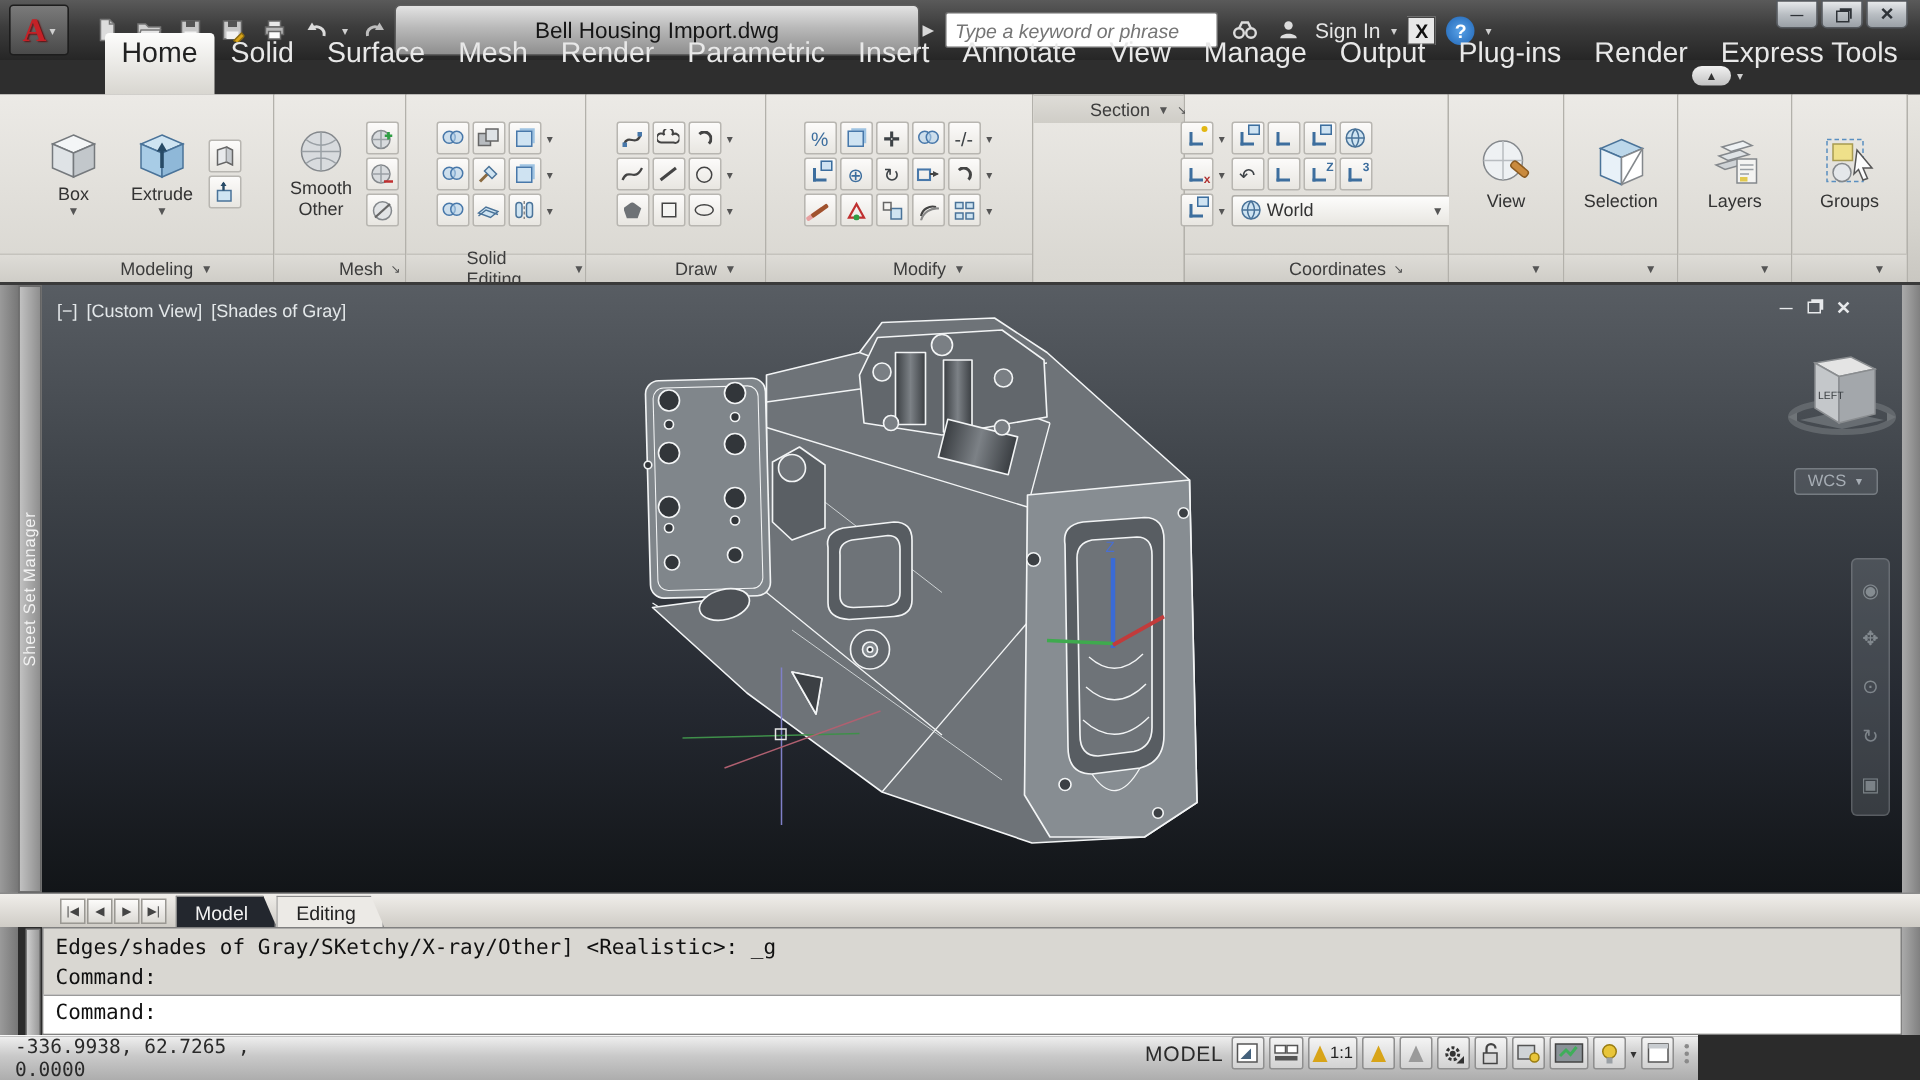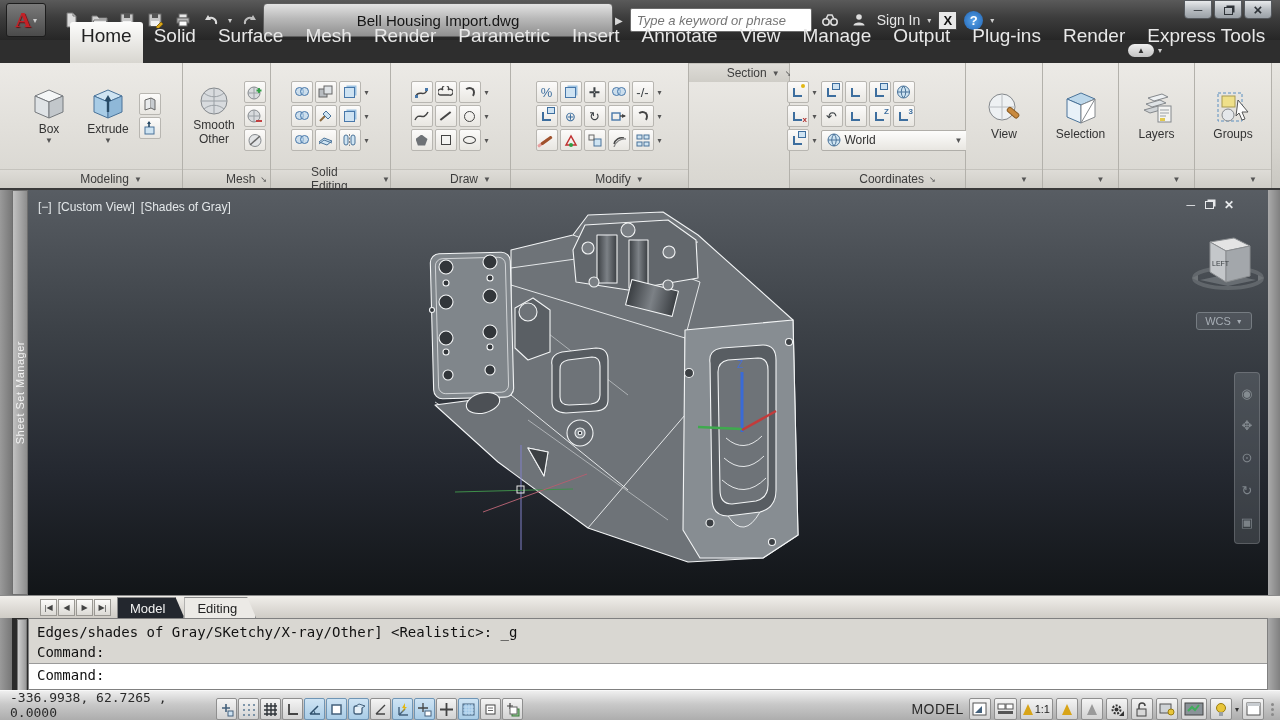--- a/index.html
+++ b/index.html
@@ -113,22 +113,22 @@
 
   
   .cmdwrap { position:absolute; left:28px; top:618px; width:1240px; height:72px; border:1px solid #808080; background:#d9d7d2; }
   .cmdgrip { position:absolute; left:-12px; top:0; width:10px; height:72px; background:linear-gradient(90deg,#cfcfcf,#9a9a9a);
     border:1px solid #7a7a7a; }
   .cmdhist { height:44px; padding:3px 8px; font-family:"DejaVu Sans Mono","Liberation Mono",monospace; font-size:14px; color:#111; line-height:1.45; }
   .cmdinput { height:26px; background:#fff; border-top:1px solid #9a9a9a; padding:3px 8px;
     font-family:"DejaVu Sans Mono","Liberation Mono",monospace; font-size:14px; color:#111; }
 
   
-  .statusbar { position:absolute; left:0; top:690px; width:1280px; height:30px;
-    background:linear-gradient(#efefef,#c9c9c9 45%,#adadad); border-top:1px solid #f8f8f8; display:flex; align-items:flex-end; }
+  .statusbar { position:absolute; left:0; top:690px; width:1132px; height:30px;
+    background:linear-gradient(#efefef,#c9c9c9 45%,#adadad); border-top:1px solid #f8f8f8; display:flex; align-items:flex-start;flex-direction:column; }
   .coords { margin-left:10px; width:200px; font-family:"DejaVu Sans Mono","Liberation Mono",monospace; font-size:13px; color:#2a2a2a; }
   .sb-toggles { display:flex; gap:1px; margin-left:6px; }
   .sb-toggle { width:21px; height:22px; border:1px solid #8f8f8f; border-radius:2px;
     background:linear-gradient(#f4f4f4,#d2d2d2); display:flex; align-items:center; justify-content:center; }
   .sb-toggle.on { background:linear-gradient(#cfe4f4,#a9cce6); border-color:#6f95b5; }
   .sb-right { position:absolute; right:6px; display:flex; align-items:center; gap:3px; }
   .modeltxt { font-size:14px; color:#2a2a2a; letter-spacing:.5px; margin-right:2px; }
   .sb-btn { min-width:22px; height:22px; border:1px solid #8f8f8f; border-radius:2px; padding:0 2px;
     background:linear-gradient(#f4f4f4,#d2d2d2); display:flex; align-items:center; justify-content:center; gap:2px; }
   .person { width:0; height:0; border-left:5px solid transparent; border-right:5px solid transparent; border-bottom:11px solid #d8a418; position:relative; }

